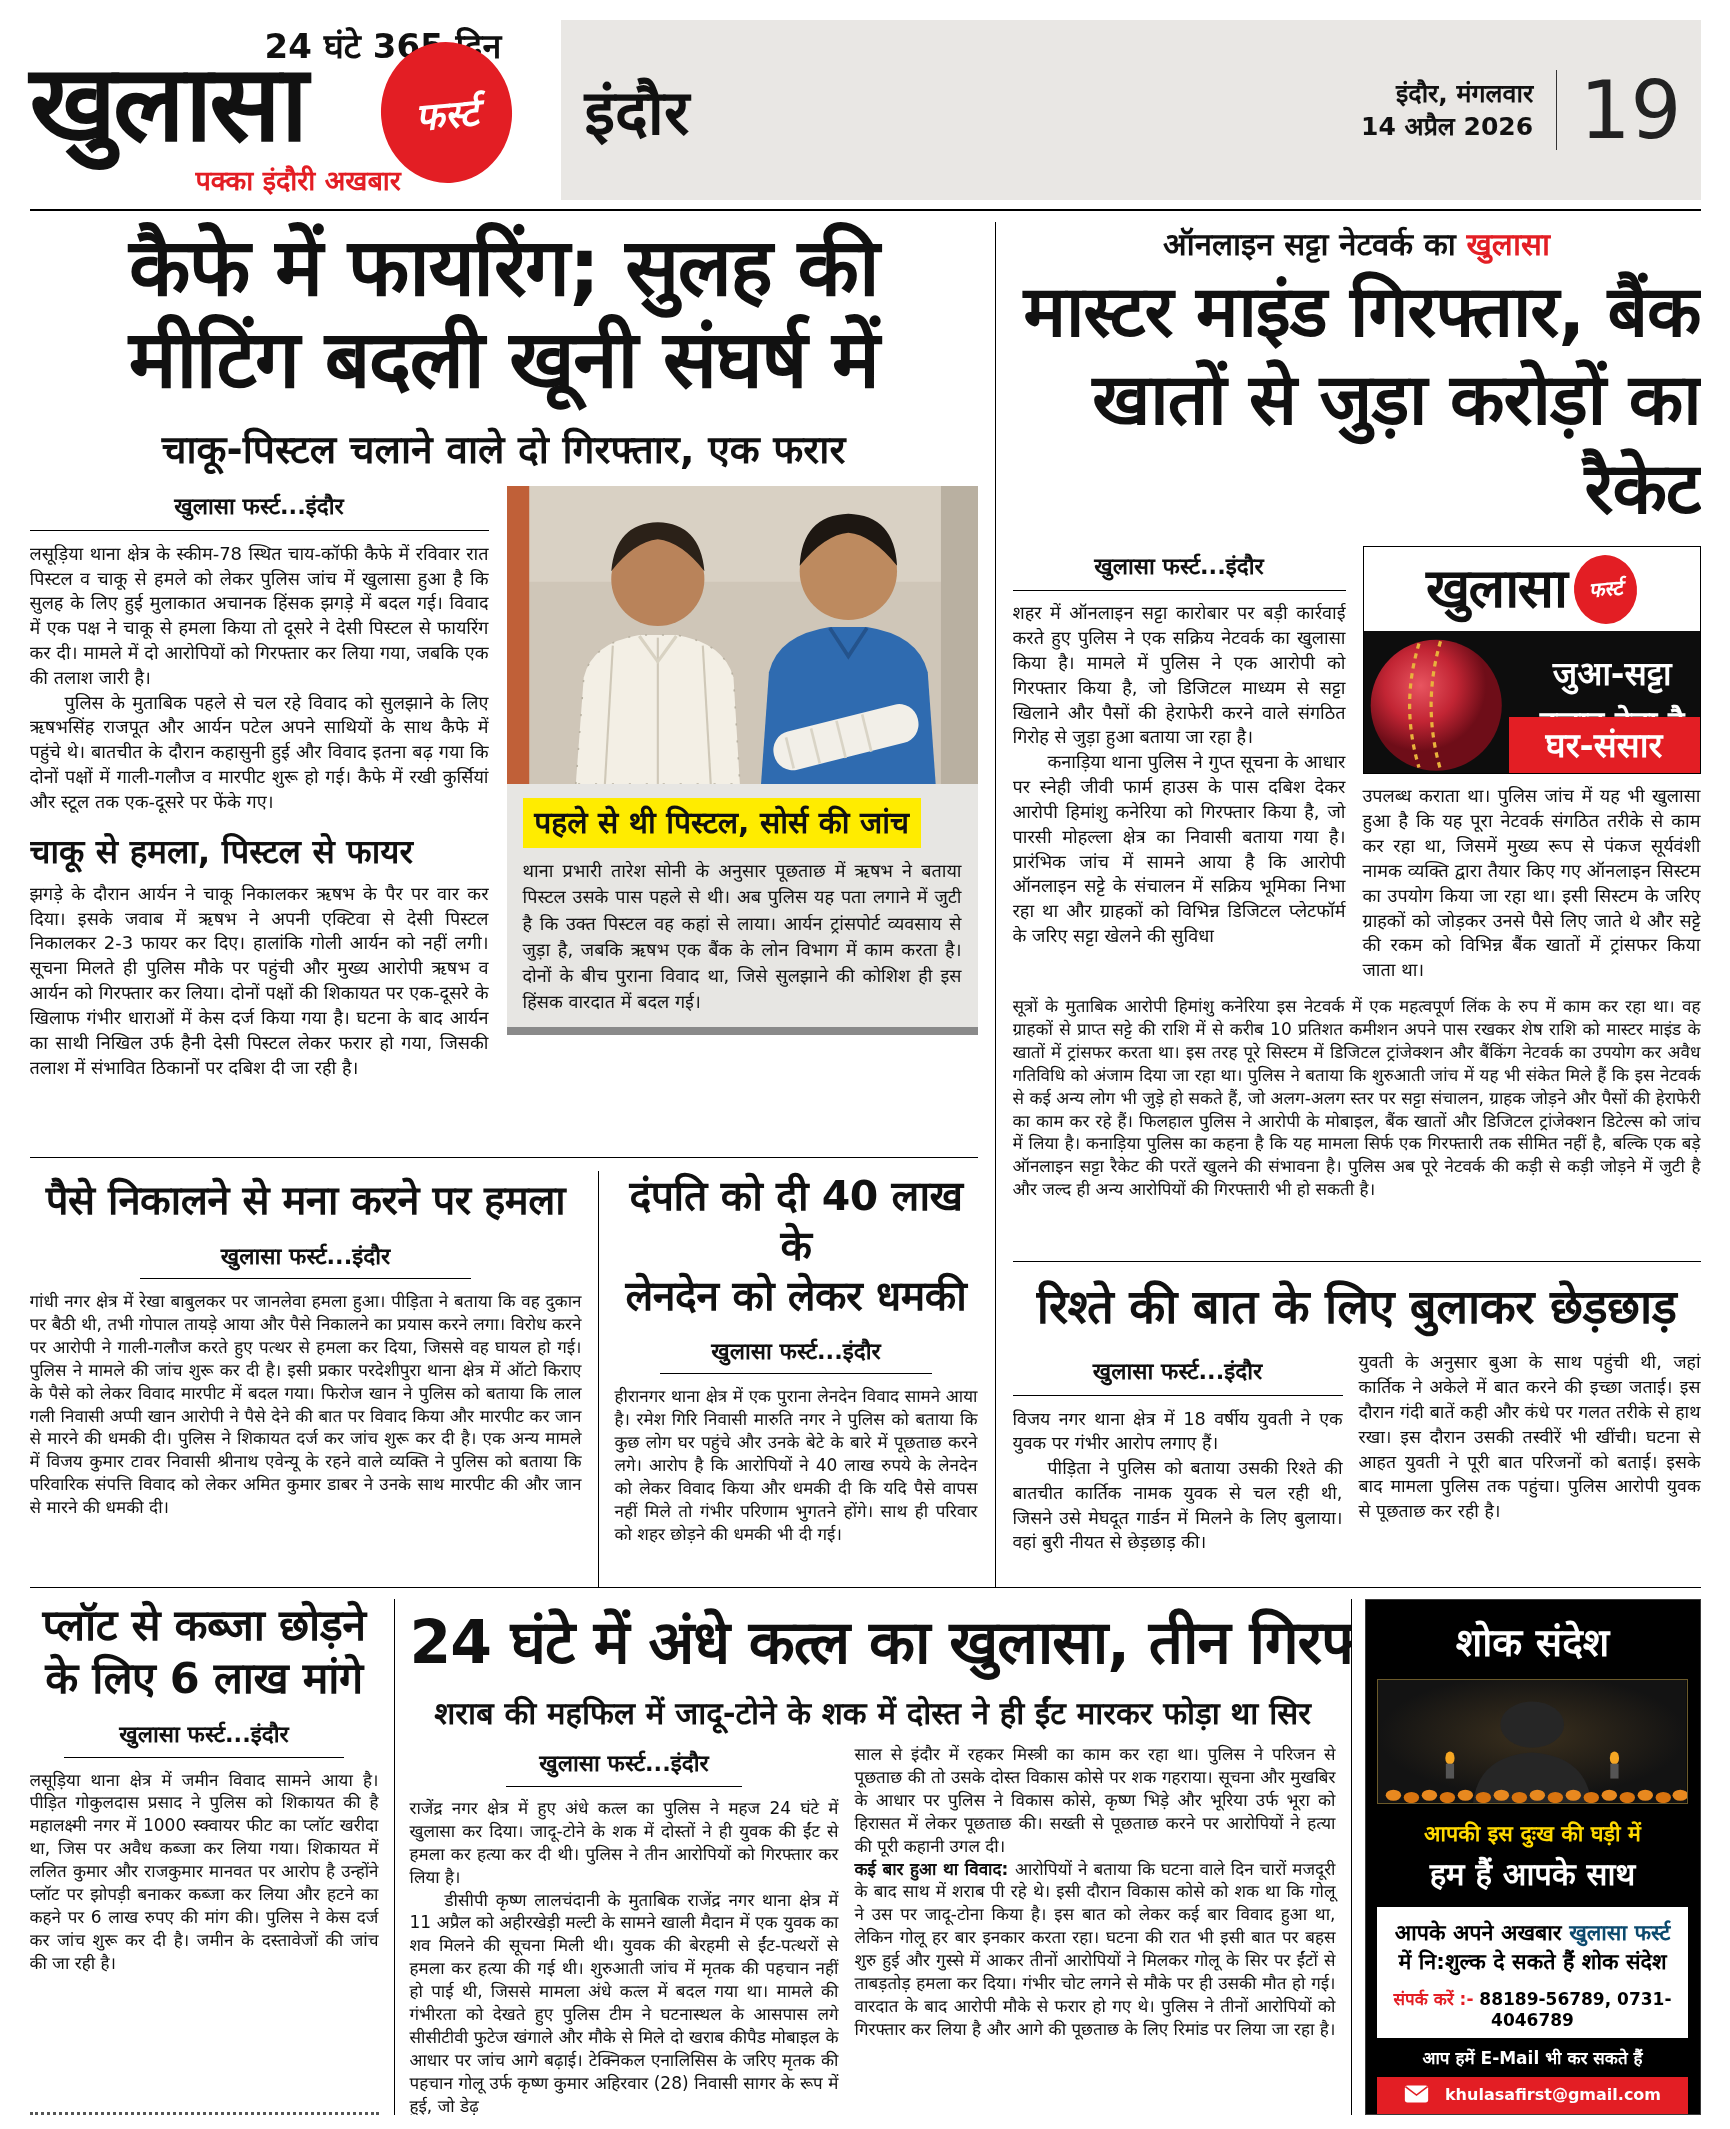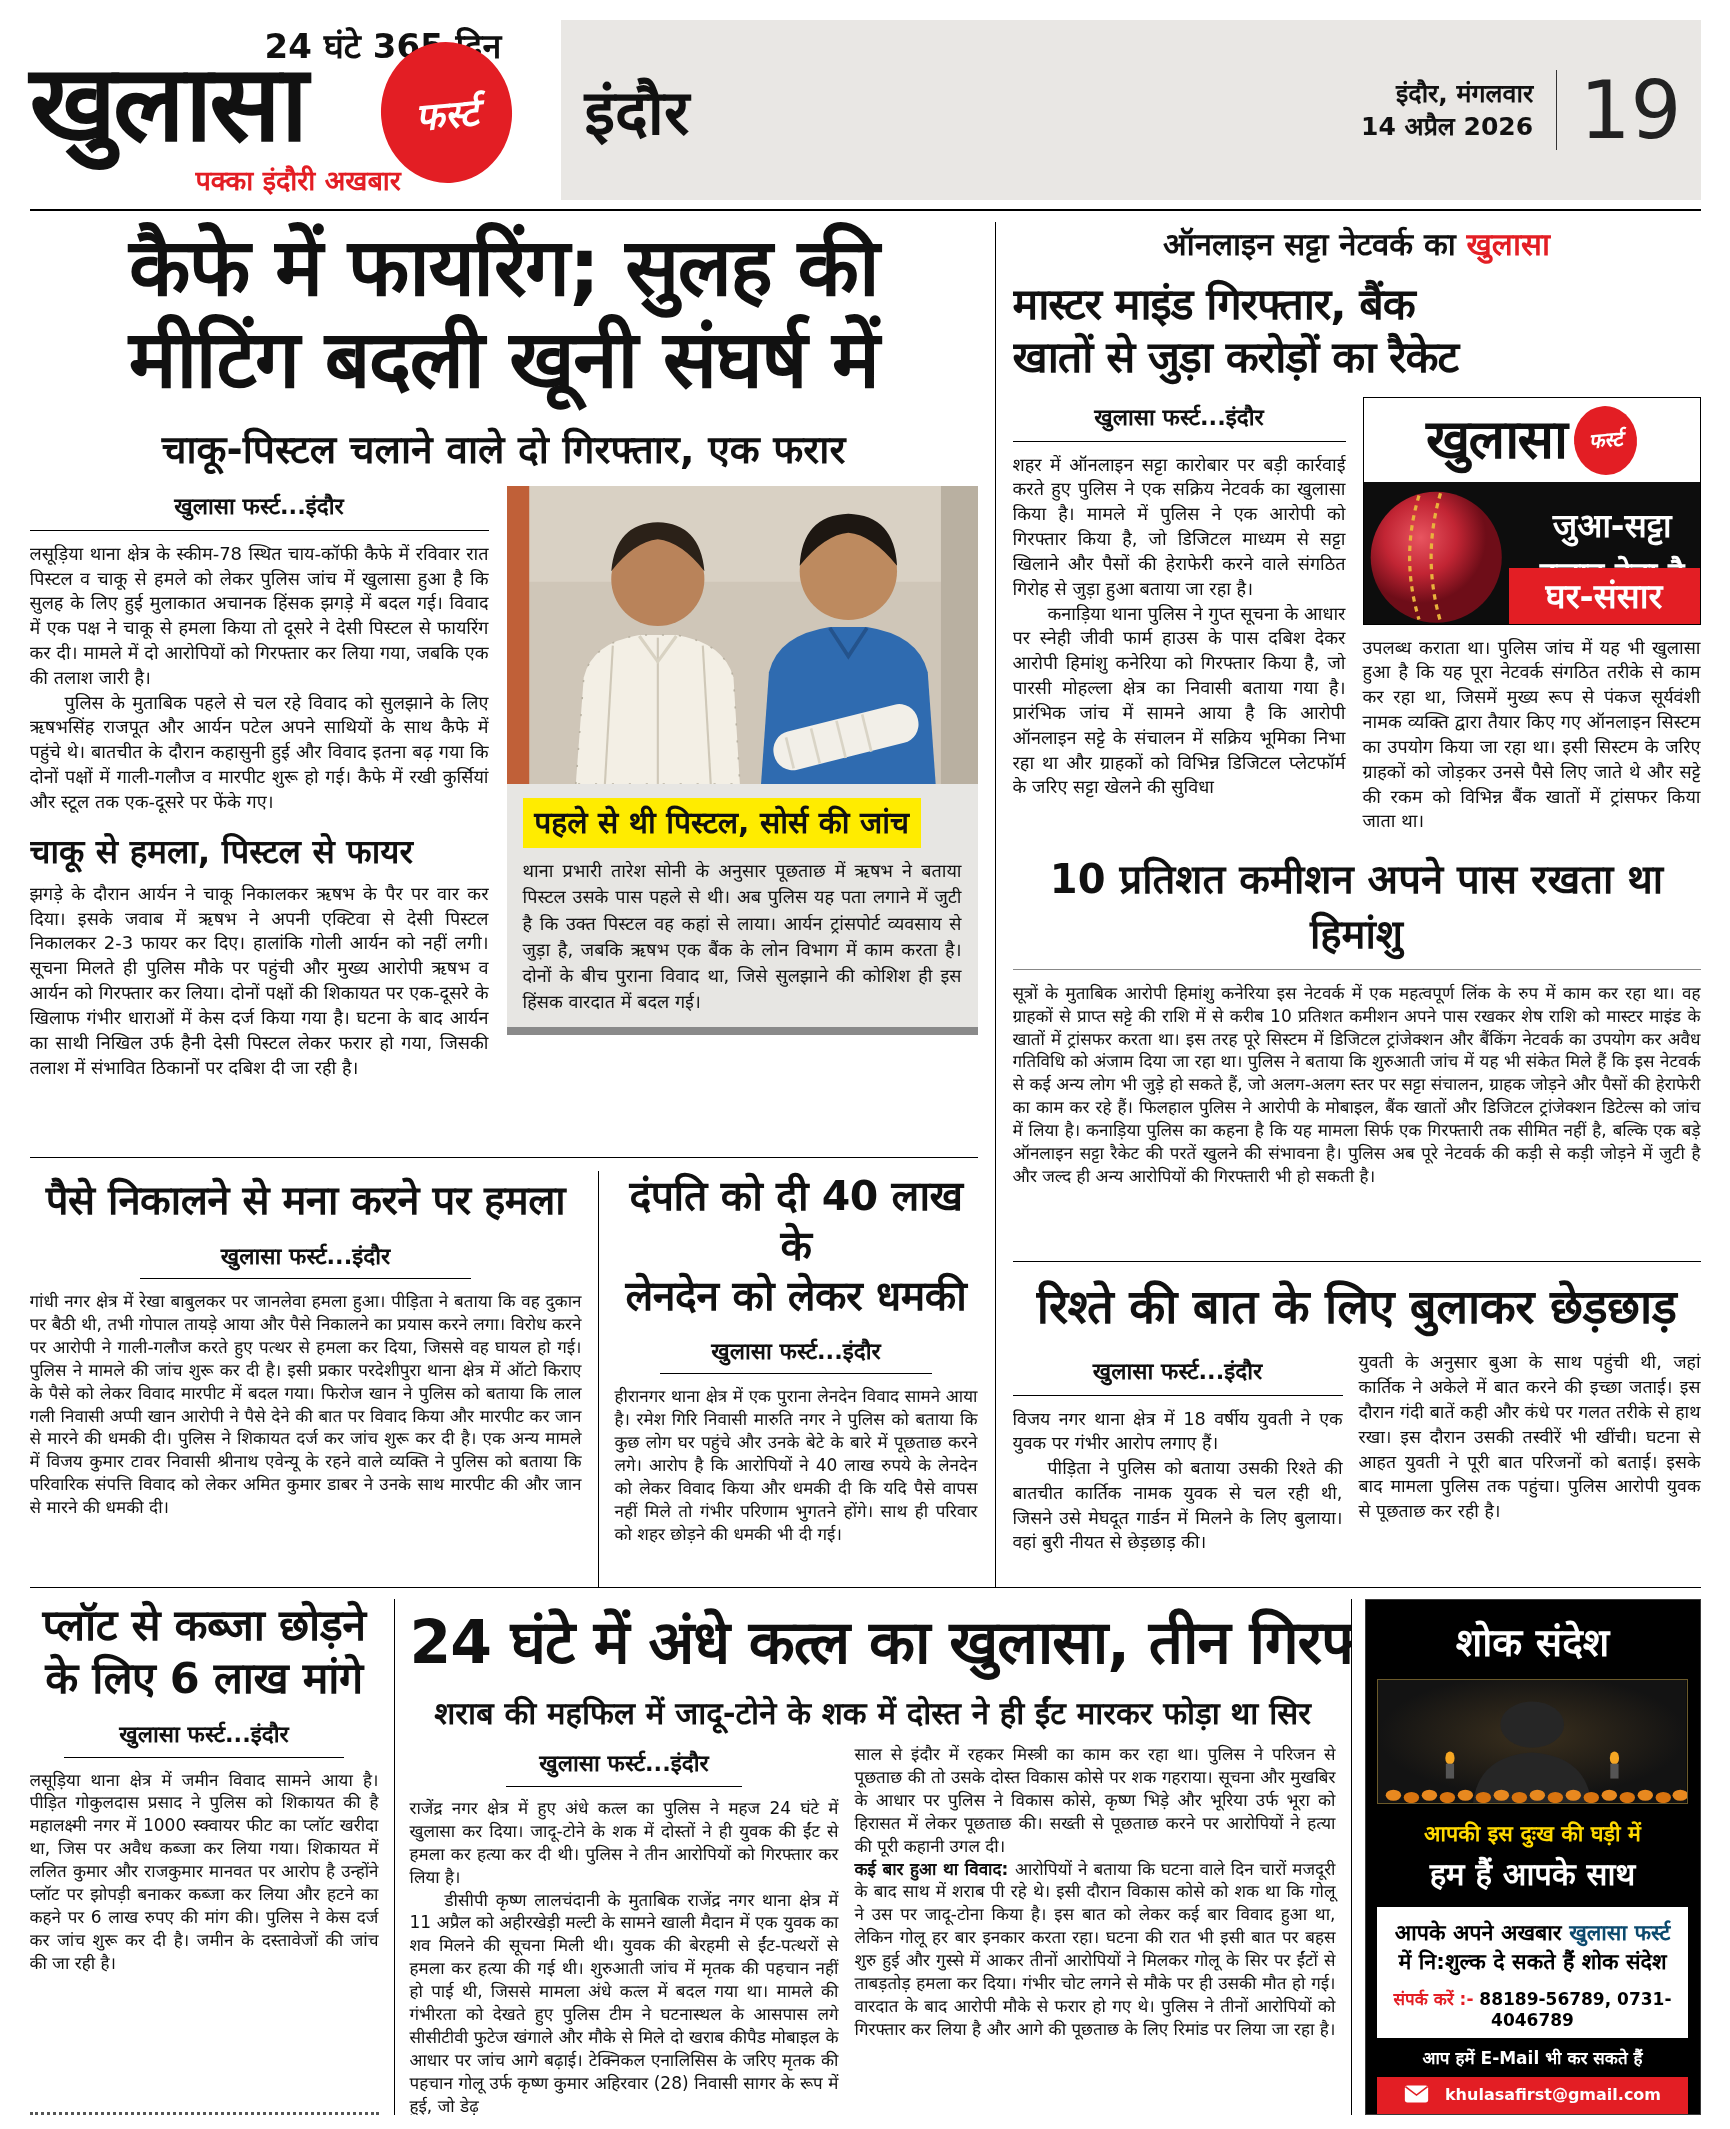--- a/index.html
+++ b/index.html
@@ -48,21 +48,21 @@
   .cafe-photo { flex:1; padding-left:18px; display:flex; flex-direction:column; }
   .photo-frame { width:100%; height:298px; display:block; }
   .caption-box { background:#e7e6e3; padding:14px 16px 11.8px; border-bottom:8.6px solid #8a8a8a; }
   .caption-title { display:inline-block; background:#ffec00; font-size:30px; font-weight:900; padding:3.2px 11.8px 5.4px; margin-bottom:10.7px; }
   .caption-text { font-size:18px; line-height:1.45; text-align:justify; }
 
   
   .satta { height:1040px; border-bottom:1.6px solid #000; overflow:hidden; }
   .kicker { text-align:center; font-size:31px; font-weight:900; }
   .kicker .red { color:#e31e24; }
-  .satta-hl { text-align:left; font-size:43px; font-weight:900; line-height:1.25; margin-top:14px; letter-spacing:-1.1px; }
+  .satta-hl { text-align:right; font-size:71px; font-weight:900; line-height:1.25; margin-top:4px; letter-spacing:-1.1px; }
   .satta-cols { display:flex; margin-top:11.8px; }
   .satta-c1 { width:333px; font-size:18px; line-height:1.38; }
   .satta-c2 { flex:1; padding-left:17px; font-size:18px; line-height:1.38; }
   .promo { height:228px; border:1.1px solid #000; display:flex; flex-direction:column; margin-bottom:10.7px; }
   .promo-top { background:#fff; display:flex; align-items:center; justify-content:center; gap:7.5px; padding:5.4px 0 4.3px; }
   .promo-title { font-size:54px; font-weight:900; letter-spacing:-1.6px; }
   .promo-badge { width:63px; height:69px; background:#e31e24; border-radius:50%; display:flex; align-items:center; justify-content:center;
     color:#fff; font-size:20.4px; font-weight:900; font-style:italic; transform:rotate(-5deg); }
   .promo-bottom { flex:1; background:#0d0d0d; position:relative; overflow:hidden; }
   .ball { position:absolute; left:4.3px; top:6.4px; }
@@ -252,21 +252,20 @@
                 <div class="promo-lines">
                   <div class="promo-l1">जुआ-सट्टा</div>
                   <div class="promo-l2">उजाड़ देता है</div>
                 </div>
                 <div class="promo-band">घर-संसार</div>
               </div>
             </div>
             <p class="para">उपलब्ध कराता था। पुलिस जांच में यह भी खुलासा हुआ है कि यह पूरा नेटवर्क संगठित तरीके से काम कर रहा था, जिसमें मुख्य रूप से पंकज सूर्यवंशी नामक व्यक्ति द्वारा तैयार किए गए ऑनलाइन सिस्टम का उपयोग किया जा रहा था। इसी सिस्टम के जरिए ग्राहकों को जोड़कर उनसे पैसे लिए जाते थे और सट्टे की रकम को विभिन्न बैंक खातों में ट्रांसफर किया जाता था।</p>
           </div>
         </div>
-        <div class="sec2-head">10 प्रतिशत कमीशन अपने पास रखता था हिमांशु</div>
         <p class="sec2-body">सूत्रों के मुताबिक आरोपी हिमांशु कनेरिया इस नेटवर्क में एक महत्वपूर्ण लिंक के रुप में काम कर रहा था। वह ग्राहकों से प्राप्त सट्टे की राशि में से करीब 10 प्रतिशत कमीशन अपने पास रखकर शेष राशि को मास्टर माइंड के खातों में ट्रांसफर करता था। इस तरह पूरे सिस्टम में डिजिटल ट्रांजेक्शन और बैंकिंग नेटवर्क का उपयोग कर अवैध गतिविधि को अंजाम दिया जा रहा था। पुलिस ने बताया कि शुरुआती जांच में यह भी संकेत मिले हैं कि इस नेटवर्क से कई अन्य लोग भी जुड़े हो सकते हैं, जो अलग-अलग स्तर पर सट्टा संचालन, ग्राहक जोड़ने और पैसों की हेराफेरी का काम कर रहे हैं। फिलहाल पुलिस ने आरोपी के मोबाइल, बैंक खातों और डिजिटल ट्रांजेक्शन डिटेल्स को जांच में लिया है। कनाड़िया पुलिस का कहना है कि यह मामला सिर्फ एक गिरफ्तारी तक सीमित नहीं है, बल्कि एक बड़े ऑनलाइन सट्टा रैकेट की परतें खुलने की संभावना है। पुलिस अब पूरे नेटवर्क की कड़ी से कड़ी जोड़ने में जुटी है और जल्द ही अन्य आरोपियों की गिरफ्तारी भी हो सकती है।</p>
       </div>
 
       <div class="rishte">
         <div class="rishte-hl">रिश्ते की बात के लिए बुलाकर छेड़छाड़</div>
         <div class="rishte-cols">
           <div class="rishte-c1">
             <div class="byline">खुलासा फर्स्ट...इंदौर</div>
             <p class="para">विजय नगर थाना क्षेत्र में 18 वर्षीय युवती ने एक युवक पर गंभीर आरोप लगाए हैं।</p>
             <p class="para indent">पीड़िता ने पुलिस को बताया उसकी रिश्ते की बातचीत कार्तिक नामक युवक से चल रही थी, जिसने उसे मेघदूत गार्डन में मिलने के लिए बुलाया। वहां बुरी नीयत से छेड़छाड़ की।</p>

